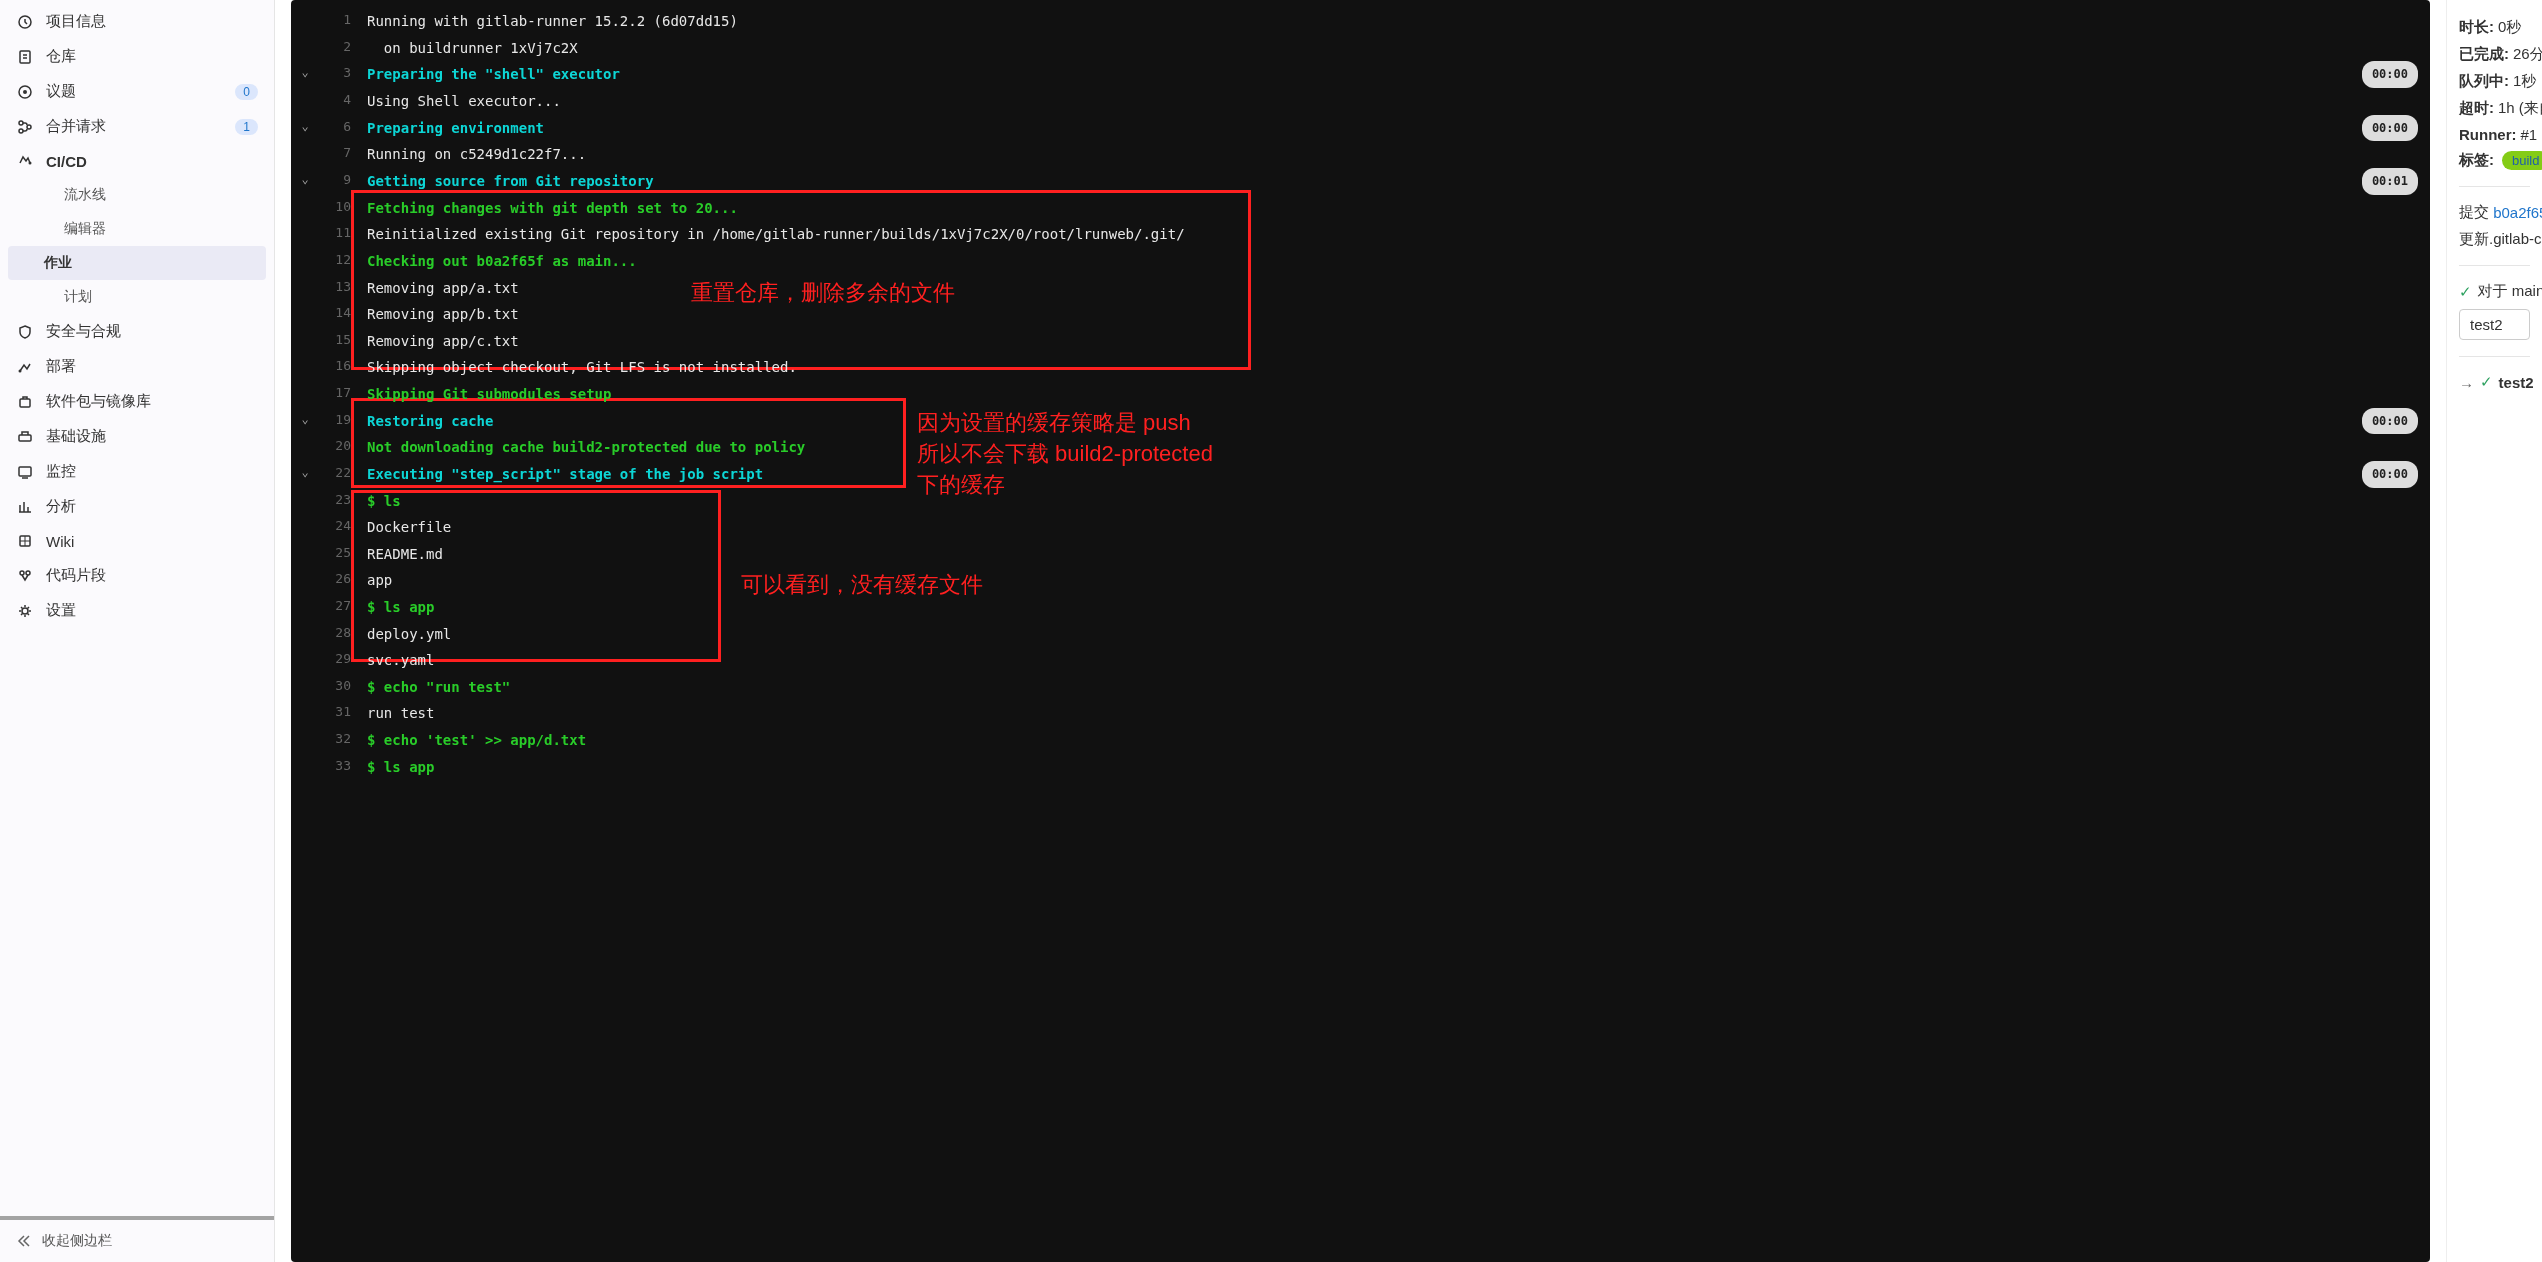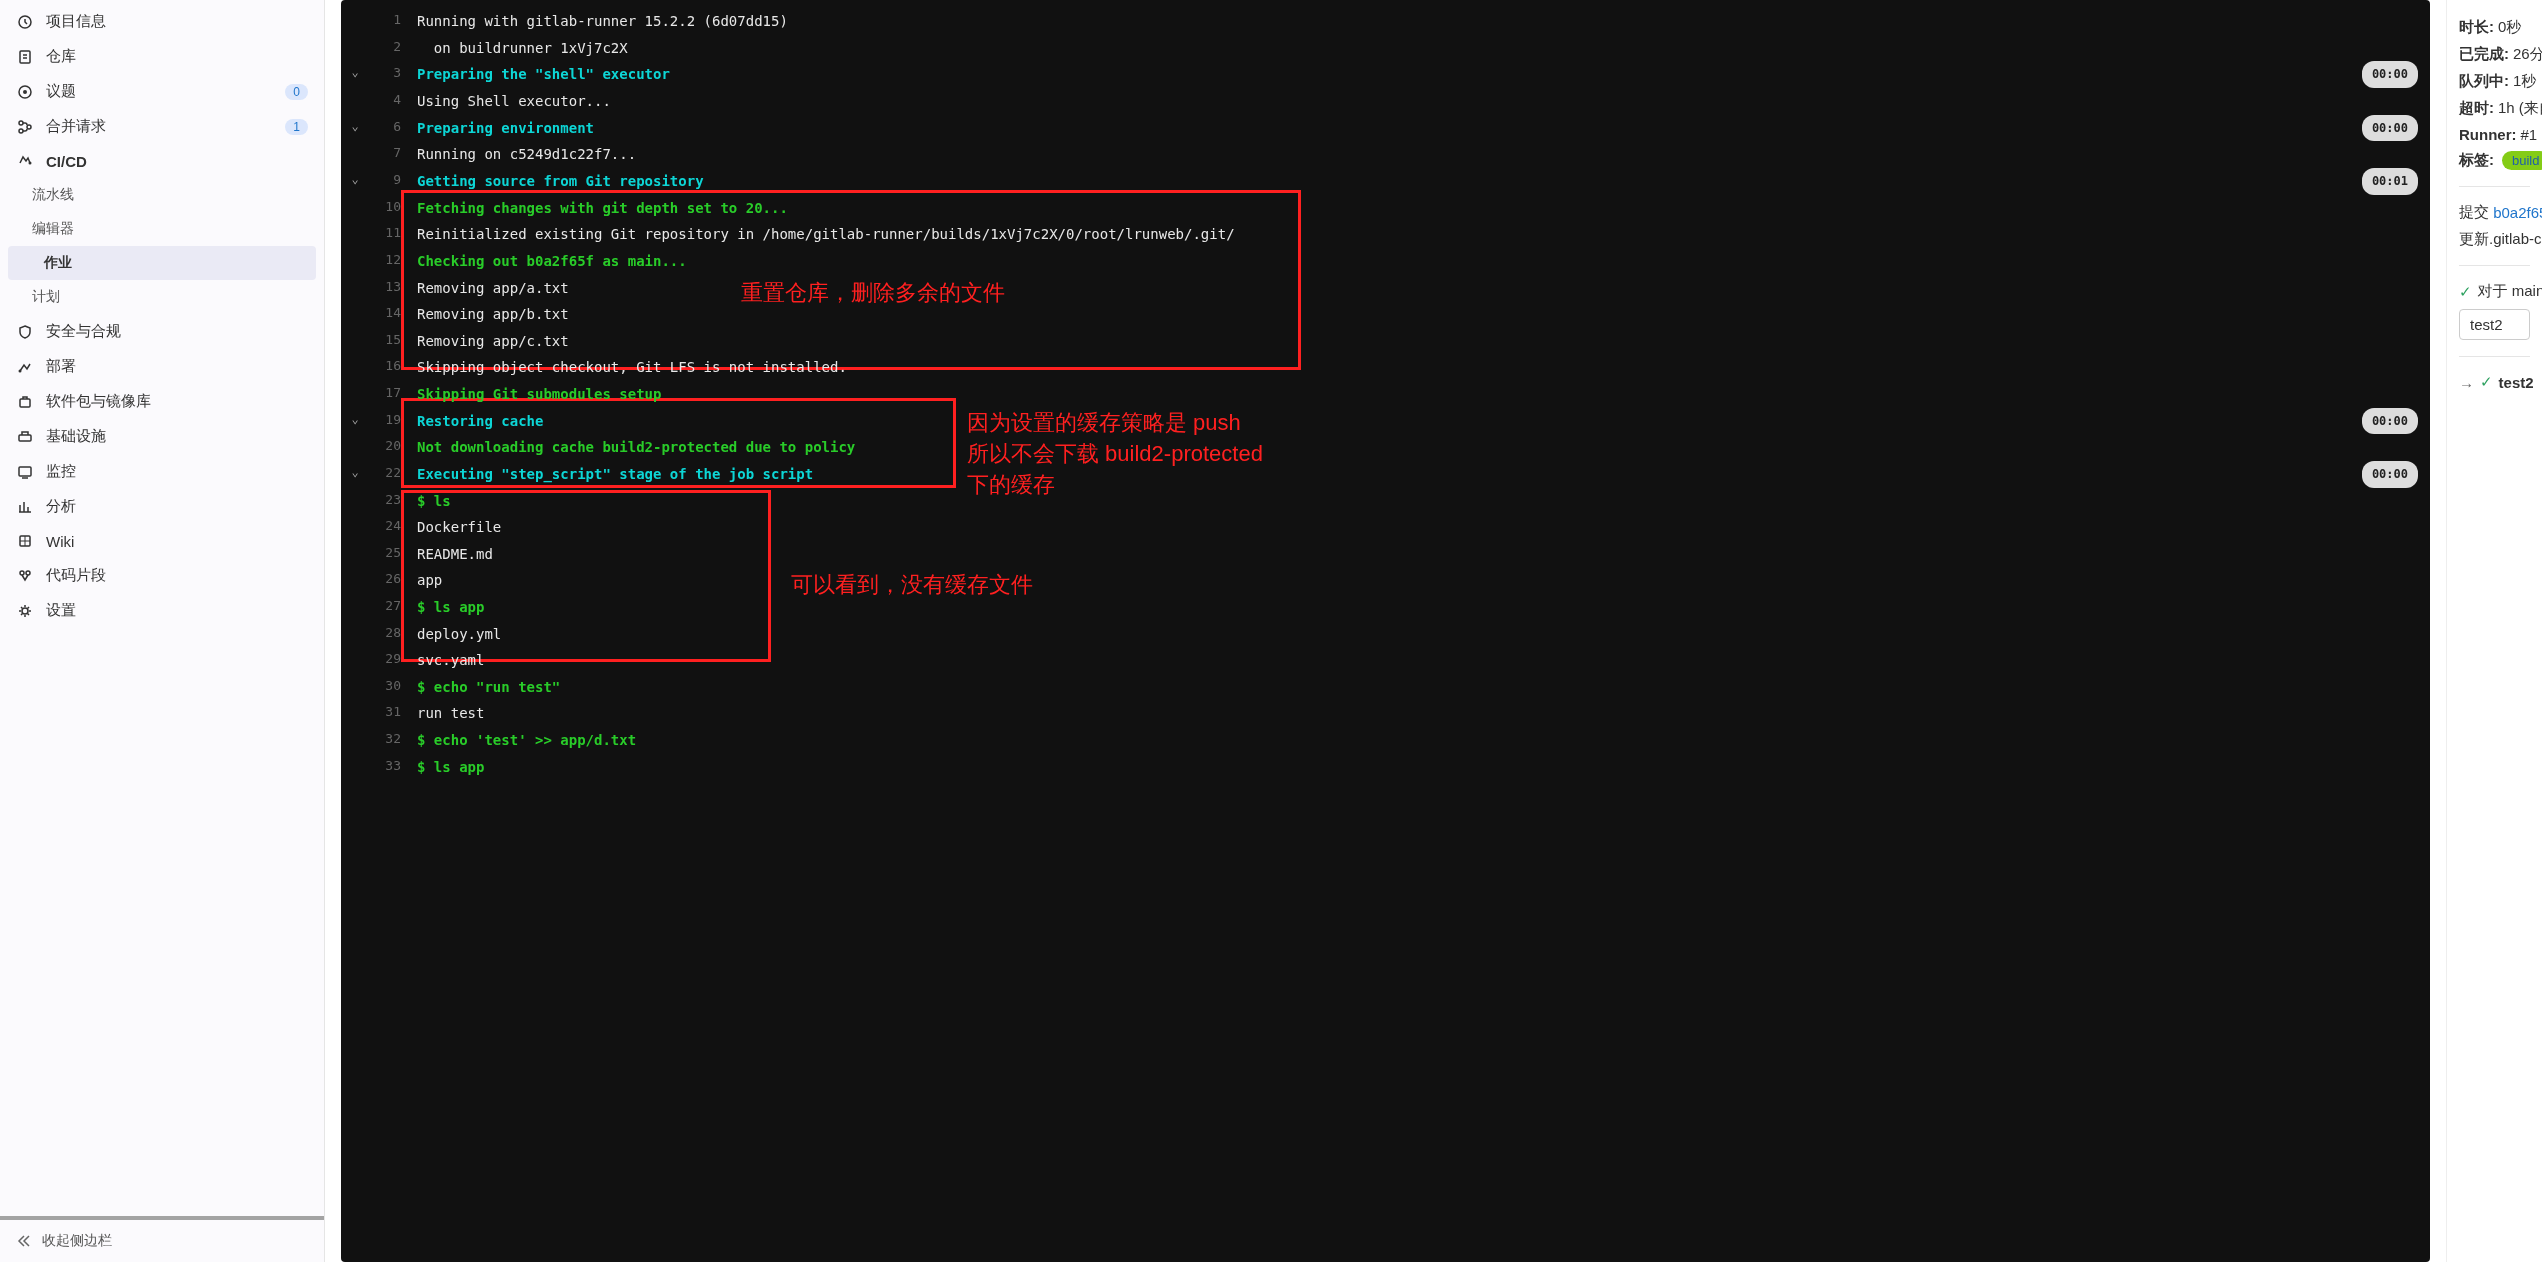--- a/index.html
+++ b/index.html
@@ -1,20 +1,20 @@
 <!DOCTYPE html>
 <html><head>
 <meta charset="utf-8">
 <style>
 * { box-sizing: border-box; margin: 0; padding: 0; }
 body { font-family: -apple-system, BlinkMacSystemFont, "Segoe UI", sans-serif; font-size: 14px; color: #333; display: flex; height: 100vh; overflow: hidden; }
-.sidebar { width: 325px; background: #fbfafd; border-right: 1px solid #e5e5e5; display: flex; flex-direction: column; overflow-y: auto; }
+.sidebar { width: 275px; background: #fbfafd; border-right: 1px solid #e5e5e5; display: flex; flex-direction: column; overflow-y: auto; }
 .nav { flex: 1; padding: 4px 0; }
 .nav-item { display: flex; align-items: center; padding: 8px 16px; cursor: pointer; color: #333; font-size: 15px; }
-.nav-item.sub { padding-left: 32px; font-size: 14px; color: #555; }
+.nav-item.sub { padding-left: 64px; font-size: 14px; color: #555; }
 .nav-item.sub.active { background: #eaeaf5; font-weight: 600; color: #333; border-radius: 4px; margin: 0 8px; padding-left: 36px; }
 .nav-item .icon { width: 18px; height: 18px; margin-right: 12px; display: flex; align-items: center; justify-content: center; }
 .nav-item .label { flex: 1; }
 .nav-item .badge { background: #dbe6fc; color: #1f75cb; border-radius: 10px; padding: 1px 8px; font-size: 12px; font-weight: 500; }
 .nav-item.bold .label { font-weight: 600; }
 .collapse-btn { padding: 12px 16px; display: flex; align-items: center; cursor: pointer; border-top: 4px solid #a3a3a3; color: #555; font-size: 14px; }
 .collapse-btn .icon { margin-right: 10px; }
 
 .main { flex: 1; display: flex; overflow: hidden; }
 .log-wrap { flex: 1; background: #111; color: #ccc; font-family: "SFMono-Regular", Menlo, Consolas, monospace; font-size: 14px; overflow-y: auto; padding: 8px 0; position: relative; margin: 0 16px; border-radius: 4px; }

